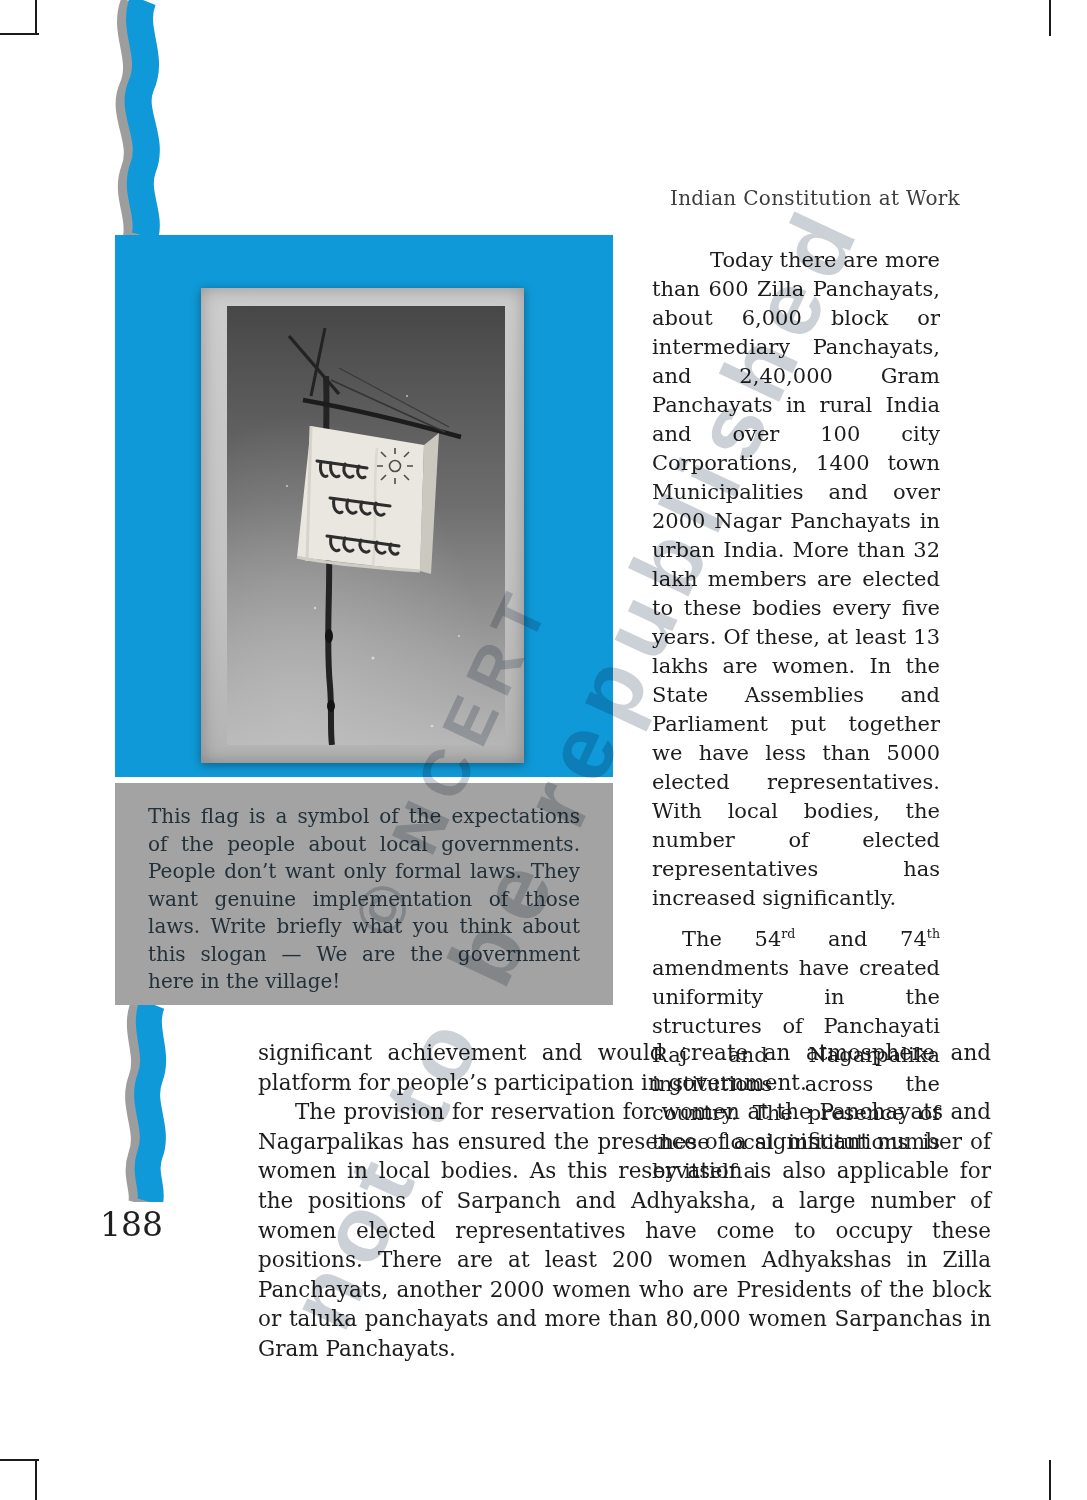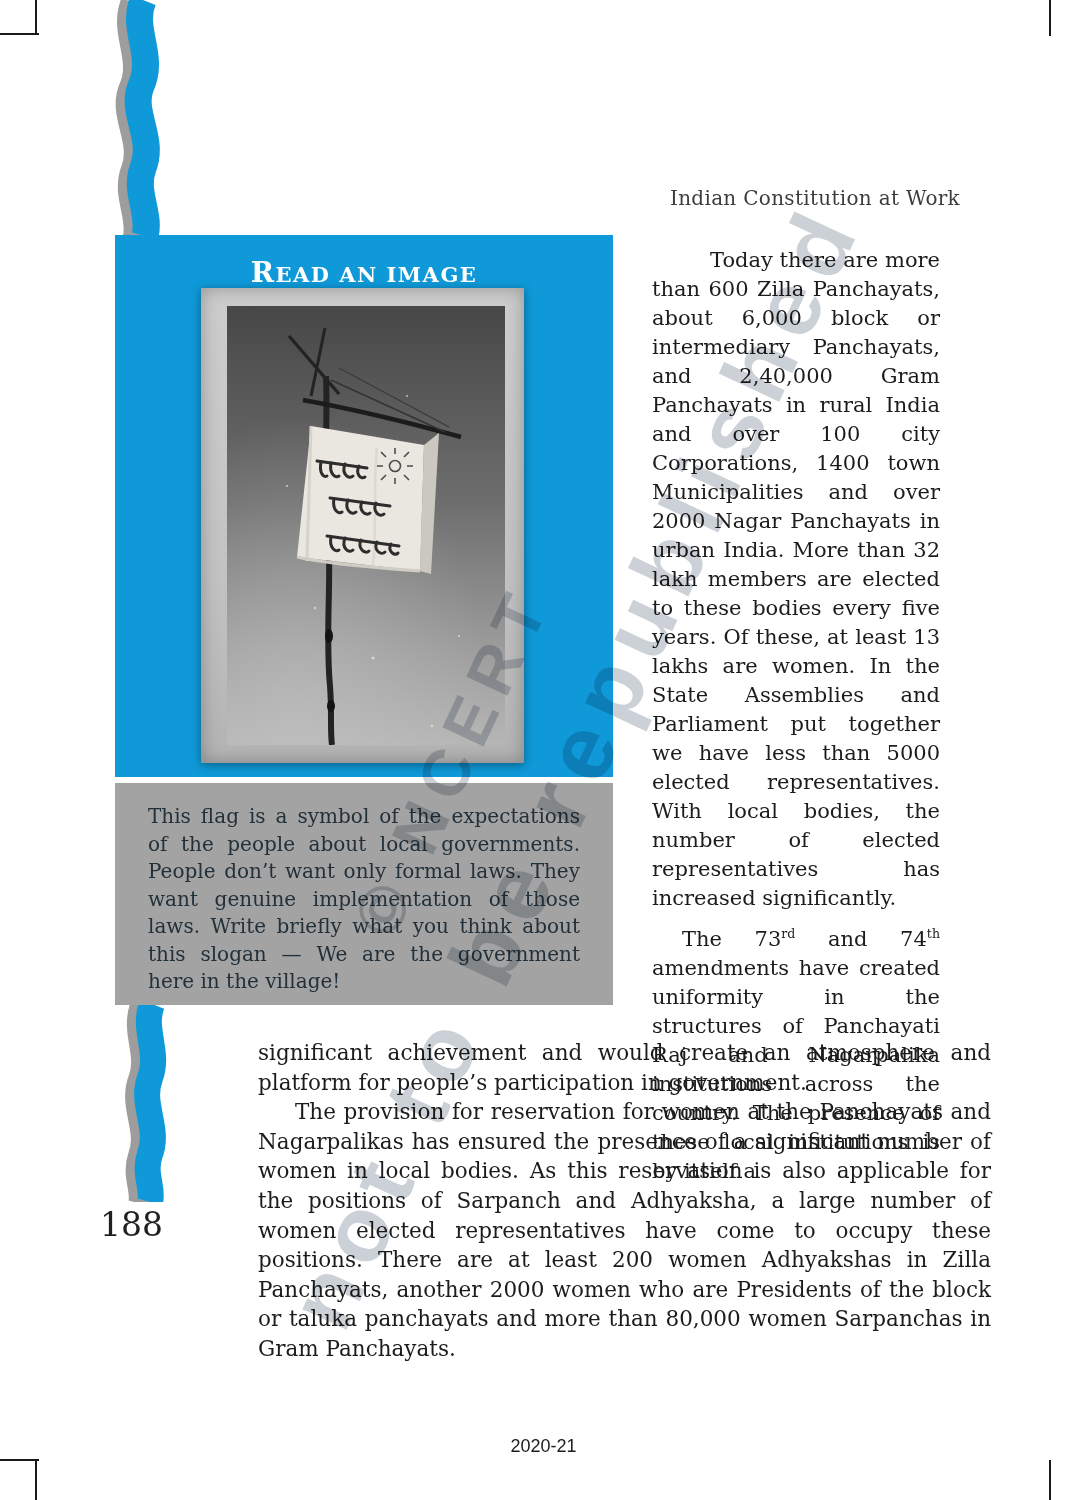--- a/index.html
+++ b/index.html
@@ -73,21 +73,20 @@
     <path d="M40,0 C28,30 52,55 38,86 C27,112 52,138 40,168 C31,192 48,214 42,236" fill="none" stroke="#0f99d8" stroke-width="27"></path>
   </svg>
   <svg class="ribbon" style="left:110px;top:1004px;" width="76" height="198" viewBox="0 0 76 198">
     <path d="M42,0 C32,26 50,48 40,74 C30,100 50,124 40,150 C33,170 44,184 40,198" fill="none" stroke="#9d9d9d" stroke-width="26" transform="translate(-9,2)"></path>
     <path d="M42,0 C32,26 50,48 40,74 C30,100 50,124 40,150 C33,170 44,184 40,198" fill="none" stroke="#0f99d8" stroke-width="26"></path>
   </svg>
 
   <div class="header-title">Indian Constitution at Work</div>
 
   <div class="blue-box">
-    <div class="box-title"><span class="lead">R</span><span>EAD AN IMAGE</span></div>
 
     <div class="photo-mat">
       <svg class="photo" viewBox="0 0 278 439">
         <defs>
           <linearGradient id="sky" x1="0" y1="0" x2="0" y2="1">
             <stop offset="0" stop-color="#474747"></stop>
             <stop offset="0.45" stop-color="#6e6e6e"></stop>
             <stop offset="0.78" stop-color="#9c9c9c"></stop>
             <stop offset="1" stop-color="#b6b6b6"></stop>
           </linearGradient>
@@ -156,27 +155,26 @@
       </svg>
     </div>
   </div>
 
   <div class="caption-box">
     <p>This flag is a symbol of the expectations of the people about local governments. People don’t want only formal laws. They want genuine implementation of those laws. Write briefly what you think about this slogan — We are the government here in the village!</p>
   </div>
 
   <div class="right-col">
     <p class="first">Today there are more than 600 Zilla Panchayats, about 6,000 block or intermediary Panchayats, and 2,40,000 Gram Panchayats in rural India and over 100 city Corporations, 1400 town Municipalities and over 2000 Nagar Panchayats in urban India. More than 32 lakh members are elected to these bodies every five years. Of these, at least 13 lakhs are women. In the State Assemblies and Parliament put together we have less than 5000 elected representatives. With local bodies, the number of elected representatives has increased significantly.</p>
-    <p class="second"><span>The </span><span>73</span><sup>rd</sup><span> and </span><span>74</span><sup>th</sup><span> amendments have created uniformity in the structures of Panchayati Raj and Nagarpalika institutions across the country. The presence of these local institutions is by itself a</span></p>
+    <p class="second"><span>The </span><span>54</span><sup>rd</sup><span> and </span><span>74</span><sup>th</sup><span> amendments have created uniformity in the structures of Panchayati Raj and Nagarpalika institutions across the country. The presence of these local institutions is by itself a</span></p>
   </div>
 
   <div class="bottom-block">
     <p>significant achievement and would create an atmosphere and platform for people’s participation in government.</p>
     <p class="indent">The provision for reservation for women at the Panchayats and Nagarpalikas has ensured the presence of a significant number of women in local bodies. As this reservation is also applicable for the positions of Sarpanch and Adhyaksha, a large number of women elected representatives have come to occupy these positions. There are at least 200 women Adhyakshas in Zilla Panchayats, another 2000 women who are Presidents of the block or taluka panchayats and more than 80,000 women Sarpanchas in Gram Panchayats.</p>
   </div>
 
   <div class="page-number">188</div>
-  <div class="footer">2020-21</div>
 
   <div class="wm wm1">© NCERT</div>
   <div class="wm wm2">not to be republished</div>
 
 </div>
 
 </body></html>

